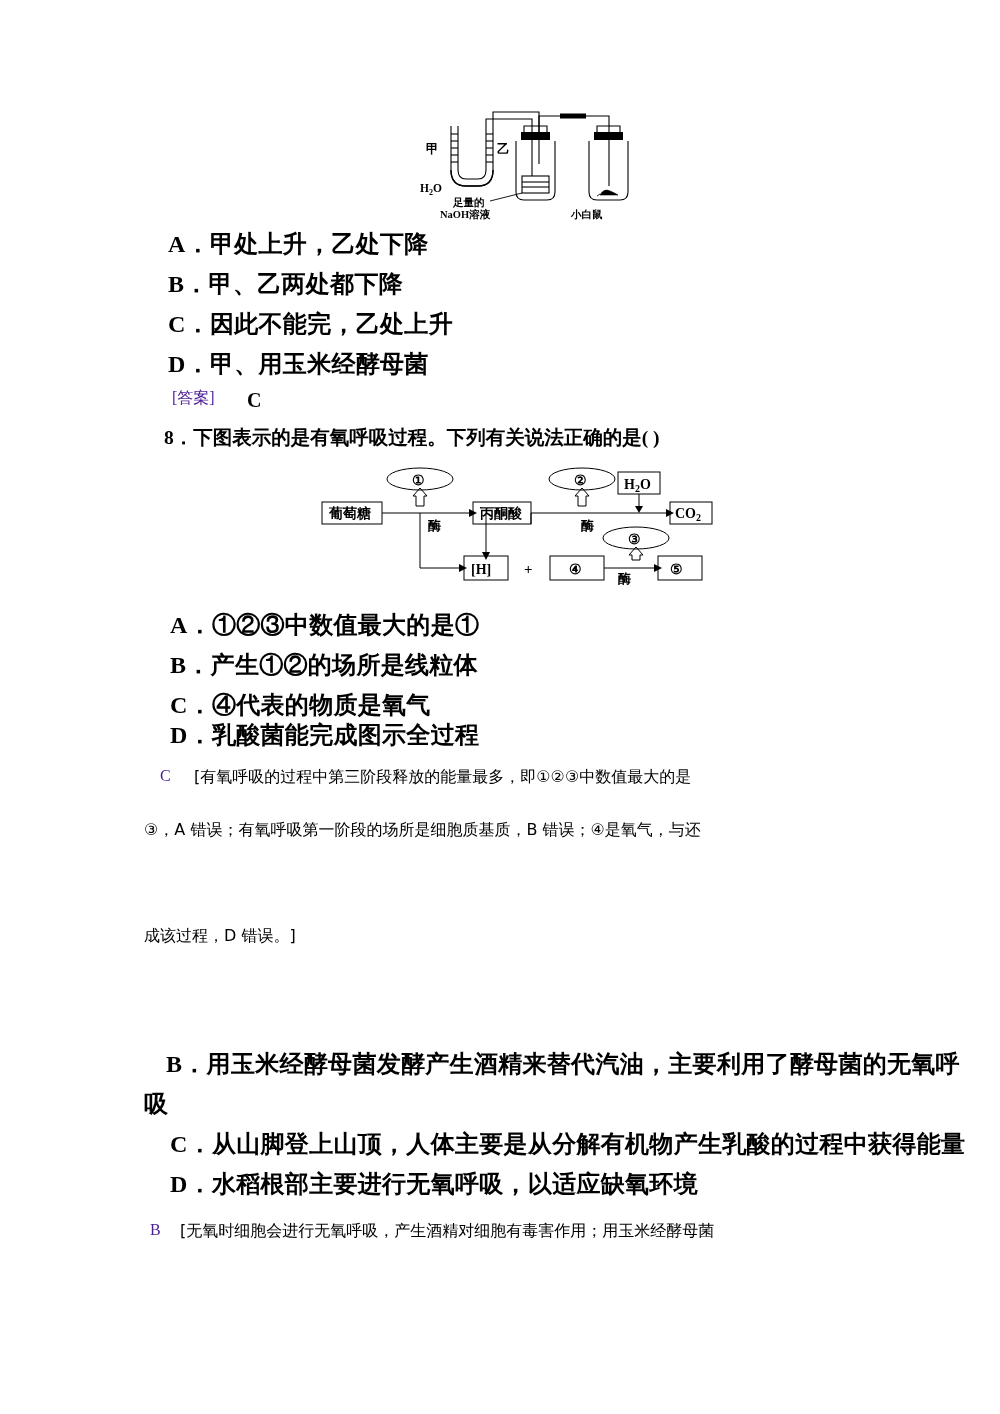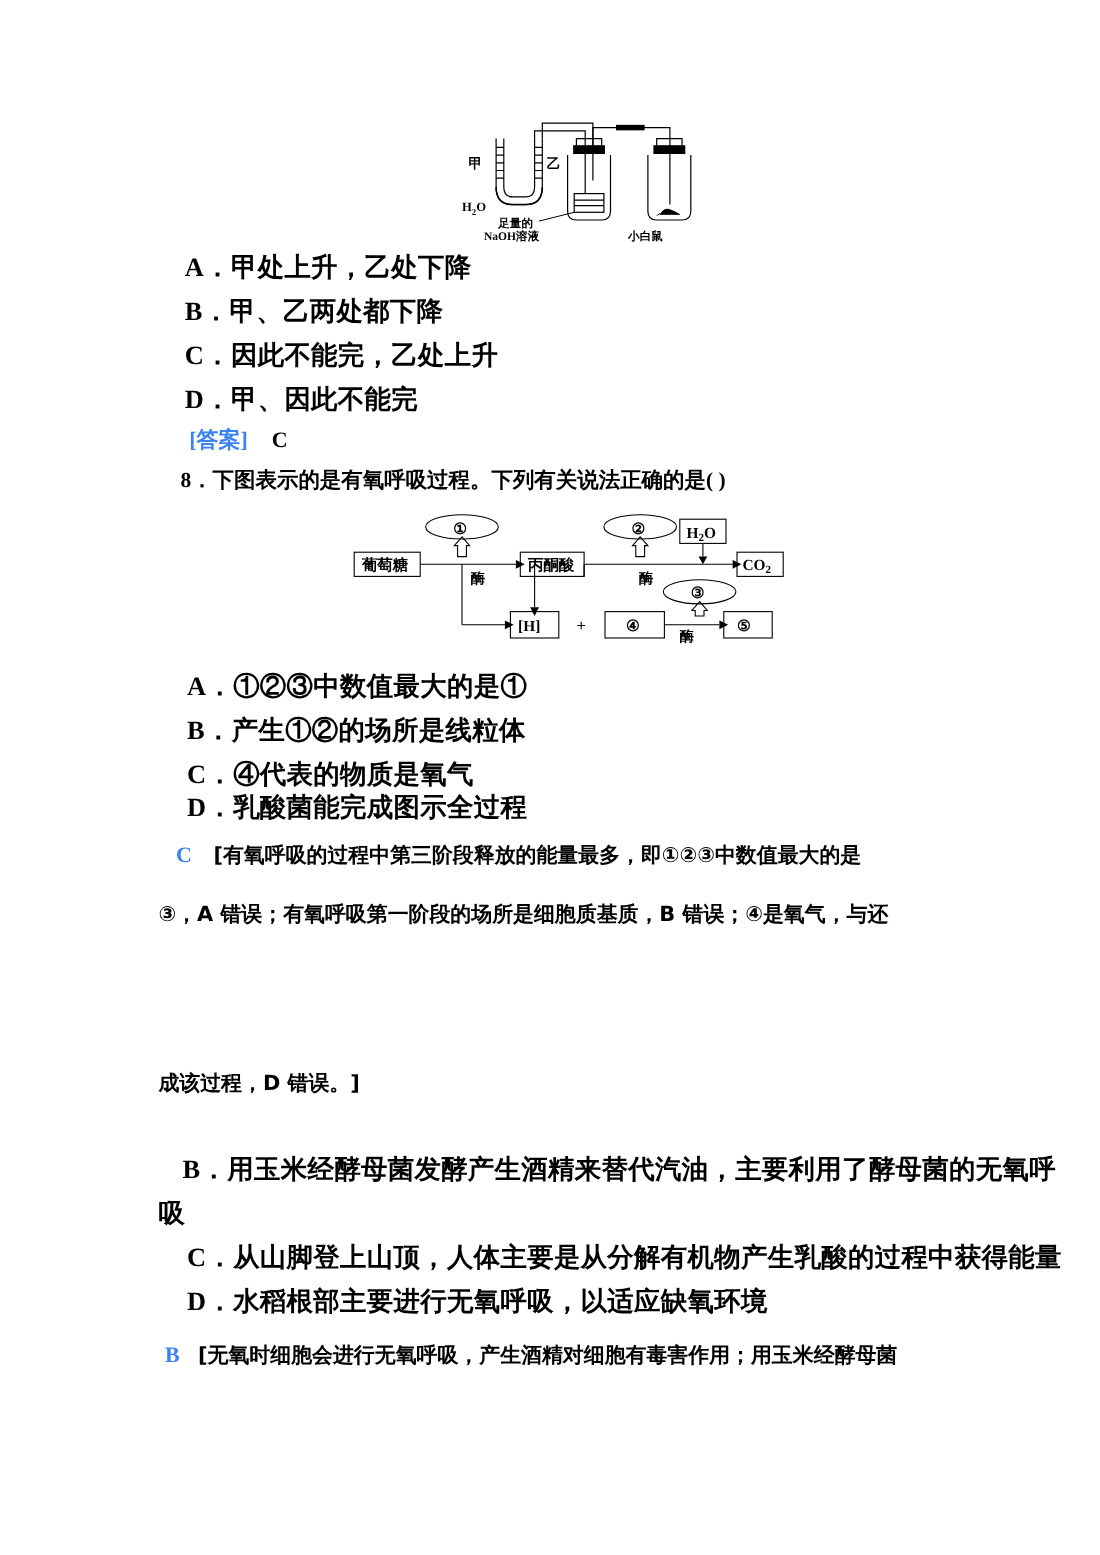--- a/index.html
+++ b/index.html
@@ -33,31 +33,31 @@
   }
   .qline {
     position: absolute;
     font-size: 19.5px;
     font-weight: bold;
     white-space: nowrap;
     line-height: 1;
   }
   .expl {
     position: absolute;
-    font-size: 19px;
-    font-weight: bold;
+    font-size: 16px;
+    font-weight: normal;
     white-space: nowrap;
     line-height: 1;
     font-family: "DejaVu Sans", "Liberation Sans", sans-serif;
   }
   .mark {
     position: absolute;
-    font-size: 20px;
-    font-weight: bold;
-    color: #3b82f6;
+    font-size: 16px;
+    font-weight: normal;
+    color: #4c1d95;
     line-height: 1;
     font-family: "Liberation Serif", serif;
   }
   .ansval {
     position: absolute;
     font-size: 20px;
     font-weight: bold;
     color: #000;
     line-height: 1;
     font-family: "Liberation Serif", serif;
@@ -150,21 +150,21 @@
   <div class="opt" style="left:168px; top:232px;">
     <span>A．</span><span>甲处上升，乙处下降</span>
   </div>
   <div class="opt" style="left:168px; top:272px;">
     <span>B．</span><span>甲、乙两处都下降</span>
   </div>
   <div class="opt" style="left:168px; top:312px;">
     <span>C．</span><span>因此不能完，乙处上升</span>
   </div>
   <div class="opt" style="left:168px; top:352px;">
-    <span>D．</span><span>甲、因此不能完</span>
+    <span>D．</span><span>甲、用玉米经酵母菌</span>
   </div>
 
   <div class="mark" style="left:172px; top:390px;">[答案]</div>
   <div class="ansval" style="left:247px; top:390px;">C</div>
 
   <div class="qline" style="left:164px; top:428px;">8．下图表示的是有氧呼吸过程。下列有关说法正确的是(        )</div>
 
   <div id="fig-respiration">
     <svg width="396" height="122" viewBox="0 0 396 122">
       <g fill="none" stroke="#000" stroke-width="1">
@@ -238,21 +238,21 @@
   <div class="opt" style="left:170px; top:693px;">
     <span>C．</span><span>④代表的物质是氧气</span>
   </div>
   <div class="opt" style="left:170px; top:723px;">
     <span>D．</span><span>乳酸菌能完成图示全过程</span>
   </div>
 
   <div class="mark" style="left:160px; top:768px;">C</div>
   <div class="expl" style="left:194px; top:769px;">[有氧呼吸的过程中第三阶段释放的能量最多，即①②③中数值最大的是</div>
   <div class="expl" style="left:144px; top:822px;">③，A 错误；有氧呼吸第一阶段的场所是细胞质基质，B 错误；④是氧气，与还</div>
-  <div class="expl" style="left:144px; top:976px;">成该过程，D 错误。]</div>
+  <div class="expl" style="left:144px; top:928px;">成该过程，D 错误。]</div>
 
 
   <div class="opt" style="left:166px; top:1052px;">
     <span>B．</span><span>用玉米经酵母菌发酵产生酒精来替代汽油，主要利用了酵母菌的无氧呼</span>
   </div>
   <div class="opt" style="left:144px; top:1092px;">吸</div>
   <div class="opt" style="left:170px; top:1132px;">
     <span>C．</span><span>从山脚登上山顶，人体主要是从分解有机物产生乳酸的过程中获得能量</span>
   </div>
   <div class="opt" style="left:170px; top:1172px;">

